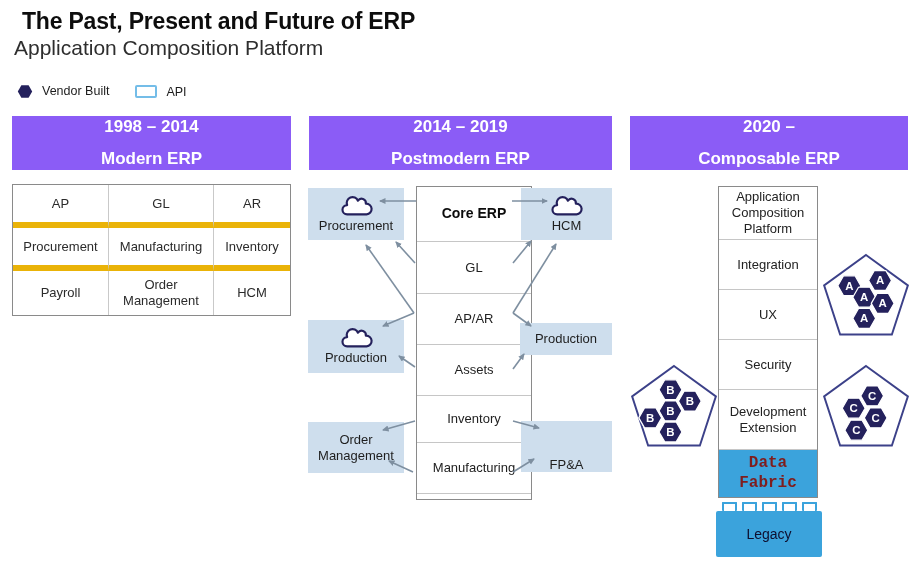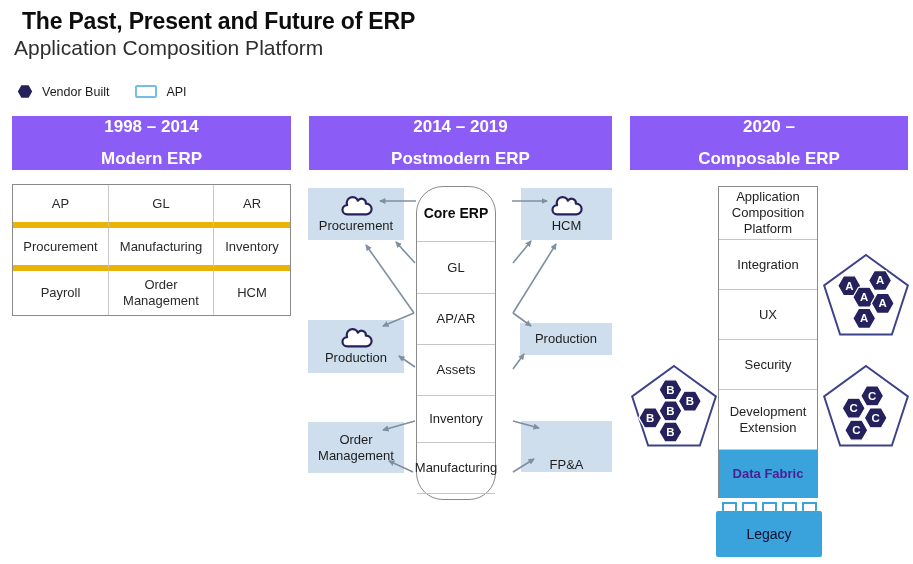--- a/index.html
+++ b/index.html
@@ -3,21 +3,21 @@
 <meta charset="utf-8">
 <style>
   * { box-sizing: border-box; margin: 0; padding: 0; }
   body { font-family: "Liberation Sans", sans-serif; background: #ffffff; }
   .canvas { position: relative; width: 913px; height: 564px; background: #fff; overflow: hidden; }
 
   .title { position: absolute; left: 14px; top: 8px; font-size: 23px; font-weight: 700; color: #0d0d0d; letter-spacing: -0.2px; margin-left: 8px; }
   .subtitle { position: absolute; left: 14px; top: 36px; font-size: 21px; font-weight: 400; color: #2e2e2e; }
 
   .legend { position: absolute; left: 17px; top: 84px; display: flex; align-items: center; gap: 26px; }
-  .legend-item { display: flex; align-items: center; gap: 9px; font-size: 12.5px; color: #1c1c1c; }
+  .legend-item { display: flex; align-items: flex-start; gap: 9px; font-size: 12.5px; color: #1c1c1c; }
   .api-swatch { width: 22px; height: 13px; background: #fff; border: 2px solid #74bde8; border-radius: 2px; }
 
   .col-header { position: absolute; top: 116px; height: 54px; background: #8b5cf6; color: #fff;
     display: flex; flex-direction: column; align-items: center; justify-content: space-between;
     font-size: 17px; font-weight: 700; line-height: 1.32; text-align: center; }
   #h1 { left: 12px;  width: 279px; }
   #h2 { left: 309px; width: 303px; }
   #h3 { left: 630px; width: 278px; }
 
   
@@ -29,23 +29,23 @@
     line-height: 1.2; padding: 0 2px; }
   .erp-table .cell:nth-child(3n) { border-right: none; }
   .erp-table .cell:nth-child(n+7) { border-bottom: none; }
 
   
   .stack { position: absolute; background: #fff; border: 1.5px solid #8a8a8a; display: flex; flex-direction: column; }
   .stack .row { display: flex; align-items: center; justify-content: center; text-align: center;
     font-size: 13px; color: #222; line-height: 1.22; border-top: 1px solid #c6c6c6; padding: 0 4px; }
   .stack .row:first-child { border-top: none; }
   .stack .row.bold { font-weight: 700; font-size: 14px; color: #0c0c0c; }
-  #stack2 { left: 416px; top: 186px; width: 80px; height: 314px; border-radius: 27px; }
+  #stack2 { left: 416px; top: 186px; width: 116px; height: 314px; }
   #stack3 { left: 718px; top: 186px; width: 100px; height: 312px; }
-  .row.df { background: #3ba3dc; font-weight: 700; font-size: 13px; color: #4c1d95; }
+  .row.df { background: #3ba3dc; font-weight: 700; font-size: 16px; color: #7f1d1d; font-family: Liberation Mono, monospace; }
 
   
   .sat { position: absolute; background: #cedeed; display: flex; flex-direction: column;
     align-items: center; justify-content: center; font-size: 13px; color: #1e1e1e; line-height: 1.18; text-align: center; }
   .cloud-svg { width: 35px; height: 23px; display: block; }
 
   
   #arrows { position: absolute; left: 0; top: 0; width: 913px; height: 564px; pointer-events: none; }
 
   

